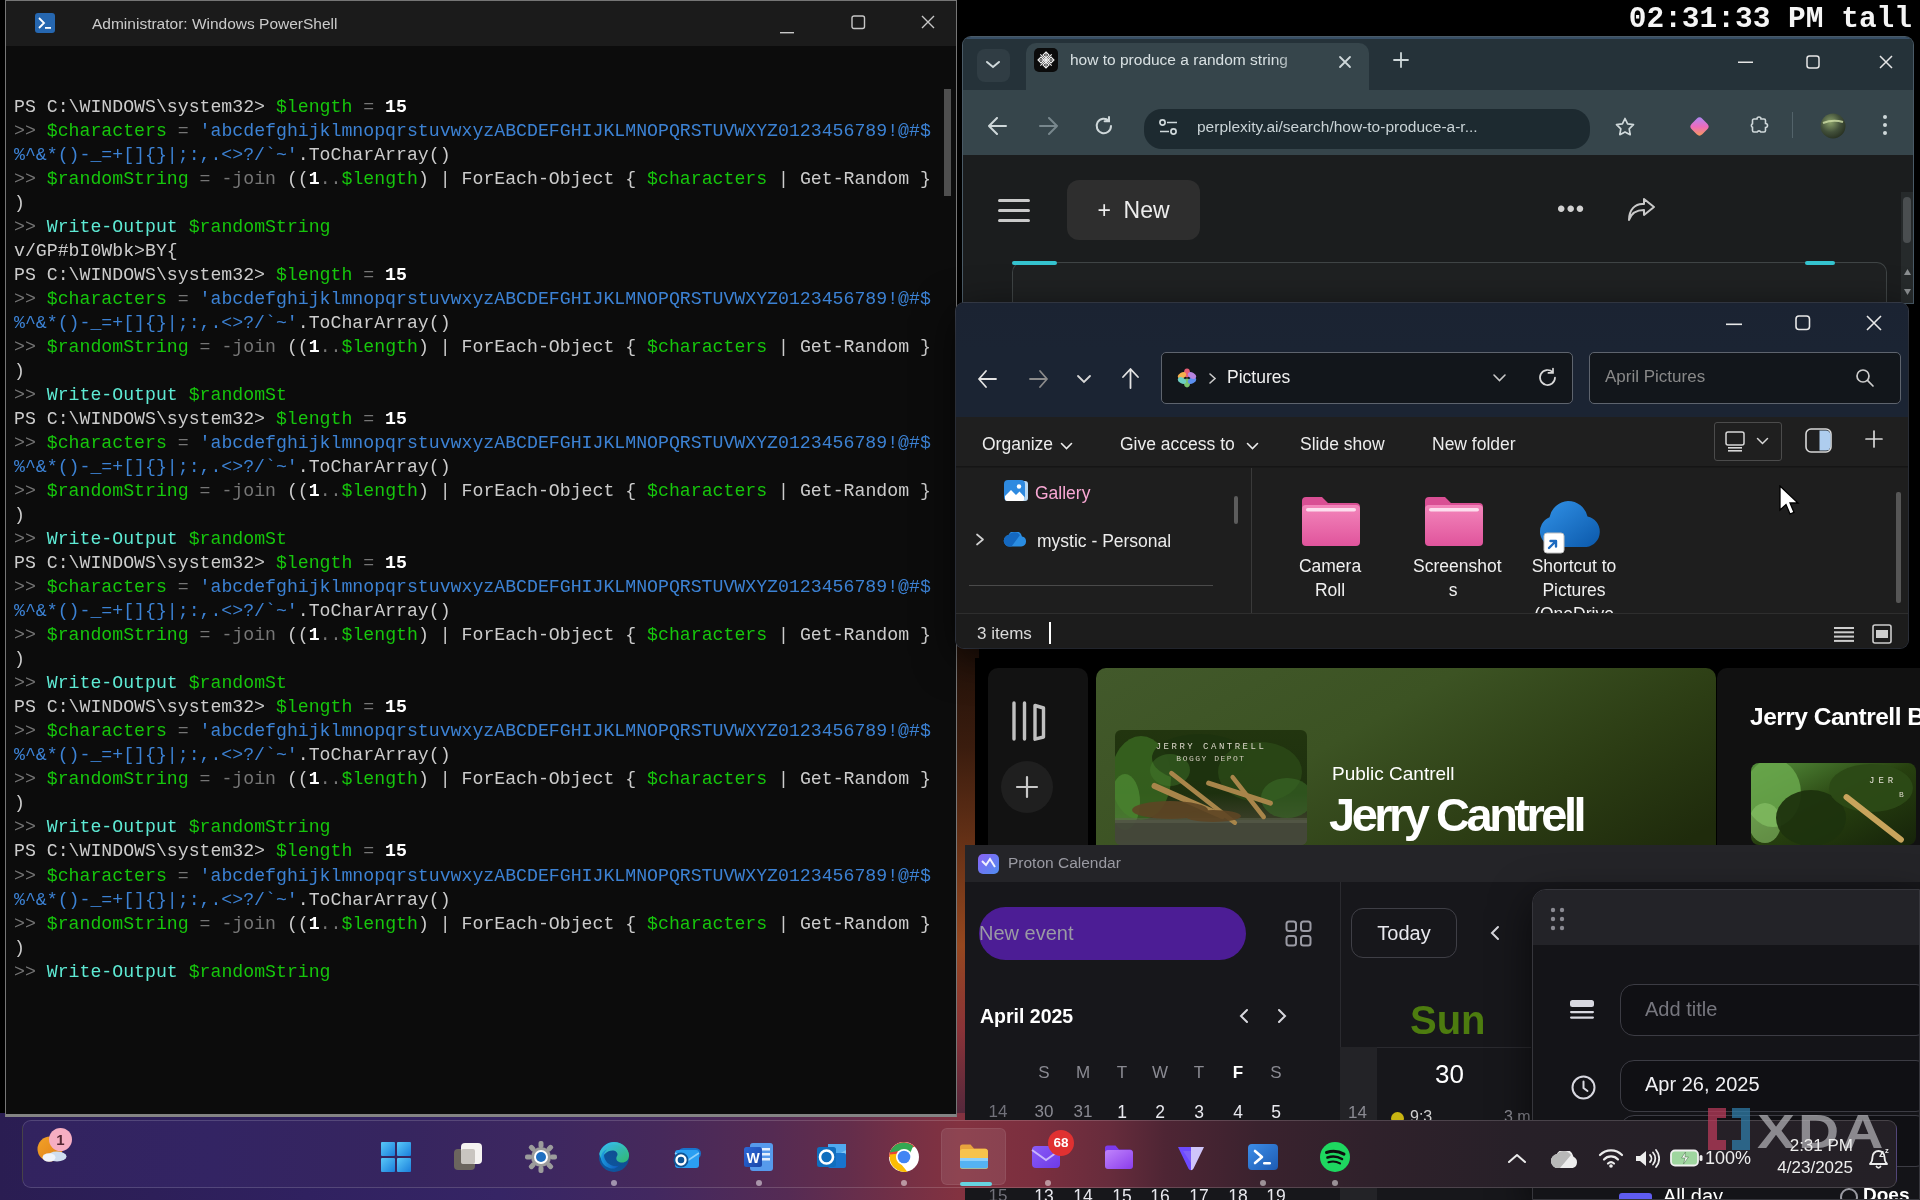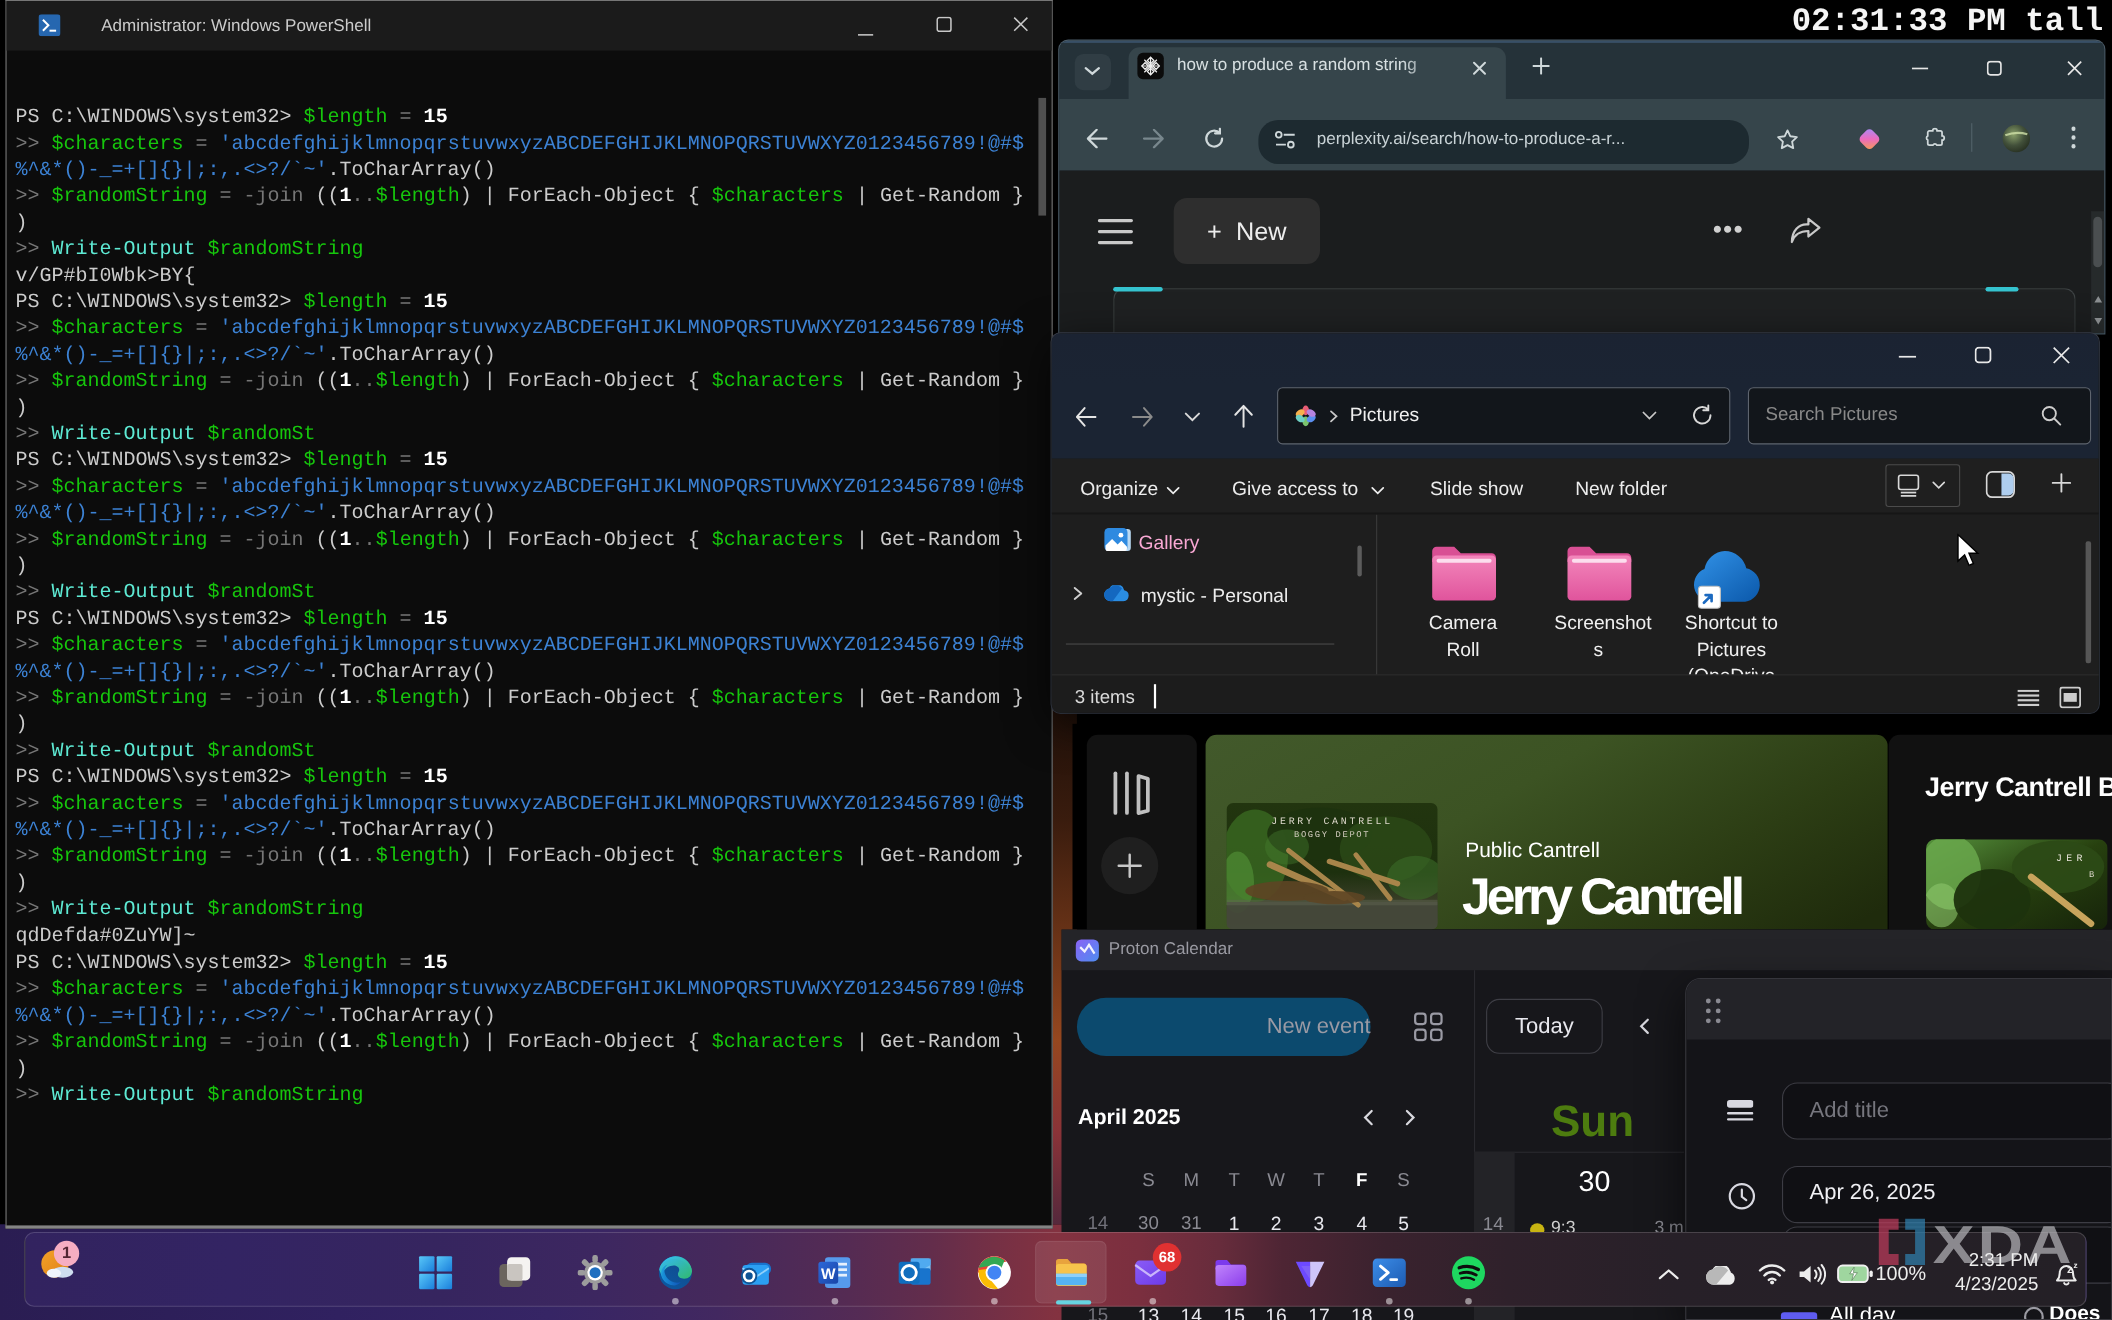--- a/index.html
+++ b/index.html
@@ -32,21 +32,21 @@
 #exstatus{left:0;top:310px;width:100%;height:35px;background:#1c1c1c;border-top:1px solid #2e2e2e}
 .exfield{background:#12161b;border:1px solid #5e646e;border-radius:5px;height:52px}
 
 #sp{left:975px;top:658px;width:945px;height:187px;background:#000;overflow:hidden}
 #spside{left:13px;top:10px;width:100px;height:200px;background:#121212;border-radius:10px}
 #spmain{left:121px;top:10px;width:620px;height:200px;border-radius:10px;background:linear-gradient(150deg,#42592b 0%,#3c5323 38%,#2c3d14 68%,#1f2b0c 92%);overflow:hidden}
 #spright{left:742px;top:10px;width:210px;height:200px;background:#111;border-radius:10px 0 0 0}
 
 #cal{left:965px;top:845px;width:955px;height:355px;background:#17171b;overflow:hidden}
 #calbar{left:0;top:0;width:100%;height:37px;background:#242428}
-#newev{left:14px;top:62px;width:267px;height:53px;background:#0c4a6e;border-radius:27px;color:#9a9aa4;font-size:20px;text-align:right;line-height:53px}
+#newev{left:14px;top:62px;width:267px;height:53px;background:#4c1d95;border-radius:27px;color:#9a9aa4;font-size:20px;text-align:left;line-height:53px}
 .mc{position:absolute;width:38px;text-align:center;font-size:17px;color:#8a8a92}
 .mcd{position:absolute;width:38px;text-align:center;font-size:17.5px;color:#e8e8ee}
 #today{left:386px;top:63px;width:106px;height:50px;border:1px solid #3f3f46;border-radius:12px;color:#e8e8ee;font-size:20px;text-align:center;line-height:48px}
 
 #pop{left:1532px;top:889px;width:388px;height:311px;background:#141418;border:1px solid #36363c;border-radius:14px 0 0 0;overflow:hidden;box-shadow:0 12px 40px rgba(0,0,0,.6)}
 #pophead{left:0;top:0;width:100%;height:55px;background:#232328}
 .pinput{position:absolute;left:87px;width:310px;height:52px;background:#101014;border:1px solid #3c3c44;border-radius:14px}
 
 #isl{left:22px;top:1120px;width:1875px;height:68px;border-radius:9px;border:1px solid rgba(255,255,255,.16);background:linear-gradient(90deg,#32235f 0%,#332463 10%,#36255f 20%,#3d2760 28%,#46295b 34%,#552b53 40%,#632d4b 44%,#753045 47%,#833240 50%,#7b2f3f 54%,#672c3c 58%,#4e2534 61%,#3a222e 66%,#2f212b 72%,#272028 80%,#242026 100%)}
 .dot{position:absolute;top:1180px;width:6px;height:6px;border-radius:3px;background:rgba(255,255,255,.5)}
@@ -104,21 +104,20 @@
 <div><span class="s">%^&amp;*()-_=+[]{}|;:,.&lt;&gt;?/`~'</span><span class="w">.ToCharArray()</span></div>
 <div><span class="d">&gt;&gt; </span><span class="g">$randomString</span><span class="d"> = -join </span><span class="w">((</span><span class="b">1</span><span class="d">..</span><span class="g">$length</span><span class="w">) | ForEach-Object { </span><span class="g">$characters</span><span class="w"> | Get-Random }</span></div>
 <div><span class="w">)</span></div>
 <div><span class="d">&gt;&gt; </span><span class="y">Write-Output</span><span class="g"> $randomSt</span></div>
 <div><span class="w">PS C:\WINDOWS\system32&gt; </span><span class="g">$length</span><span class="d"> = </span><span class="b">15</span></div>
 <div><span class="d">&gt;&gt; </span><span class="g">$characters</span><span class="d"> = </span><span class="s">'abcdefghijklmnopqrstuvwxyzABCDEFGHIJKLMNOPQRSTUVWXYZ0123456789!@#$</span></div>
 <div><span class="s">%^&amp;*()-_=+[]{}|;:,.&lt;&gt;?/`~'</span><span class="w">.ToCharArray()</span></div>
 <div><span class="d">&gt;&gt; </span><span class="g">$randomString</span><span class="d"> = -join </span><span class="w">((</span><span class="b">1</span><span class="d">..</span><span class="g">$length</span><span class="w">) | ForEach-Object { </span><span class="g">$characters</span><span class="w"> | Get-Random }</span></div>
 <div><span class="w">)</span></div>
 <div><span class="d">&gt;&gt; </span><span class="y">Write-Output</span><span class="g"> $randomString</span></div>
-<div><span class="w">qdDefda#0ZuYW]~</span></div>
 <div><span class="w">PS C:\WINDOWS\system32&gt; </span><span class="g">$length</span><span class="d"> = </span><span class="b">15</span></div>
 <div><span class="d">&gt;&gt; </span><span class="g">$characters</span><span class="d"> = </span><span class="s">'abcdefghijklmnopqrstuvwxyzABCDEFGHIJKLMNOPQRSTUVWXYZ0123456789!@#$</span></div>
 <div><span class="s">%^&amp;*()-_=+[]{}|;:,.&lt;&gt;?/`~'</span><span class="w">.ToCharArray()</span></div>
 <div><span class="d">&gt;&gt; </span><span class="g">$randomString</span><span class="d"> = -join </span><span class="w">((</span><span class="b">1</span><span class="d">..</span><span class="g">$length</span><span class="w">) | ForEach-Object { </span><span class="g">$characters</span><span class="w"> | Get-Random }</span></div>
 <div><span class="w">)</span></div>
 <div><span class="d">&gt;&gt; </span><span class="y">Write-Output</span><span class="g"> $randomString</span></div>
 </div>
 <div class="abs" id="psscroll"></div>
 </div>
 
@@ -285,21 +284,21 @@
     </svg>
 <div class="abs" style="left:271px;top:64px;color:#f0f0f0;font-size:17.5px">Pictures</div>
 <svg class="abs" style="left:536px;top:70px" width="15" height="10">
       <path d="M2 2 l5.5 5.5 5.5-5.5" stroke="#c9c9c9" stroke-width="1.6" fill="none" stroke-linecap="round"></path>
     </svg>
 <svg class="abs" style="left:581px;top:64px" width="21" height="21" viewBox="0 0 21 21">
       <path d="M18 10.5 a7.5 7.5 0 1 1 -2.2-5.3 M16 1.5 v4.4 h-4.6" stroke="#d8d8d8" stroke-width="1.7" fill="none" stroke-linecap="round"></path>
     </svg>
 
 <div class="abs exfield" style="left:633px;top:49px;width:312px"></div>
-<div class="abs" style="left:649px;top:64px;color:#898989;font-size:17px">Search Pictures</div>
+<div class="abs" style="left:649px;top:64px;color:#898989;font-size:17px">April Pictures</div>
 <svg class="abs" style="left:899px;top:65px" width="20" height="20" viewBox="0 0 20 20">
       <circle cx="8" cy="8" r="6" fill="none" stroke="#cdcdcd" stroke-width="1.7"></circle>
       <path d="M12.7 12.7 L18 18" stroke="#cdcdcd" stroke-width="1.7" stroke-linecap="round"></path>
     </svg>
 
 <div class="abs" style="left:26px;top:131px;color:#ececec;font-size:17.5px">Organize</div>
 <svg class="abs" style="left:104px;top:139px" width="13" height="9">
       <path d="M1.5 1.5 l5 5 5-5" stroke="#ececec" stroke-width="1.6" fill="none" stroke-linecap="round"></path>
     </svg>
 <div class="abs" style="left:164px;top:131px;color:#ececec;font-size:17.5px">Give access to</div>

